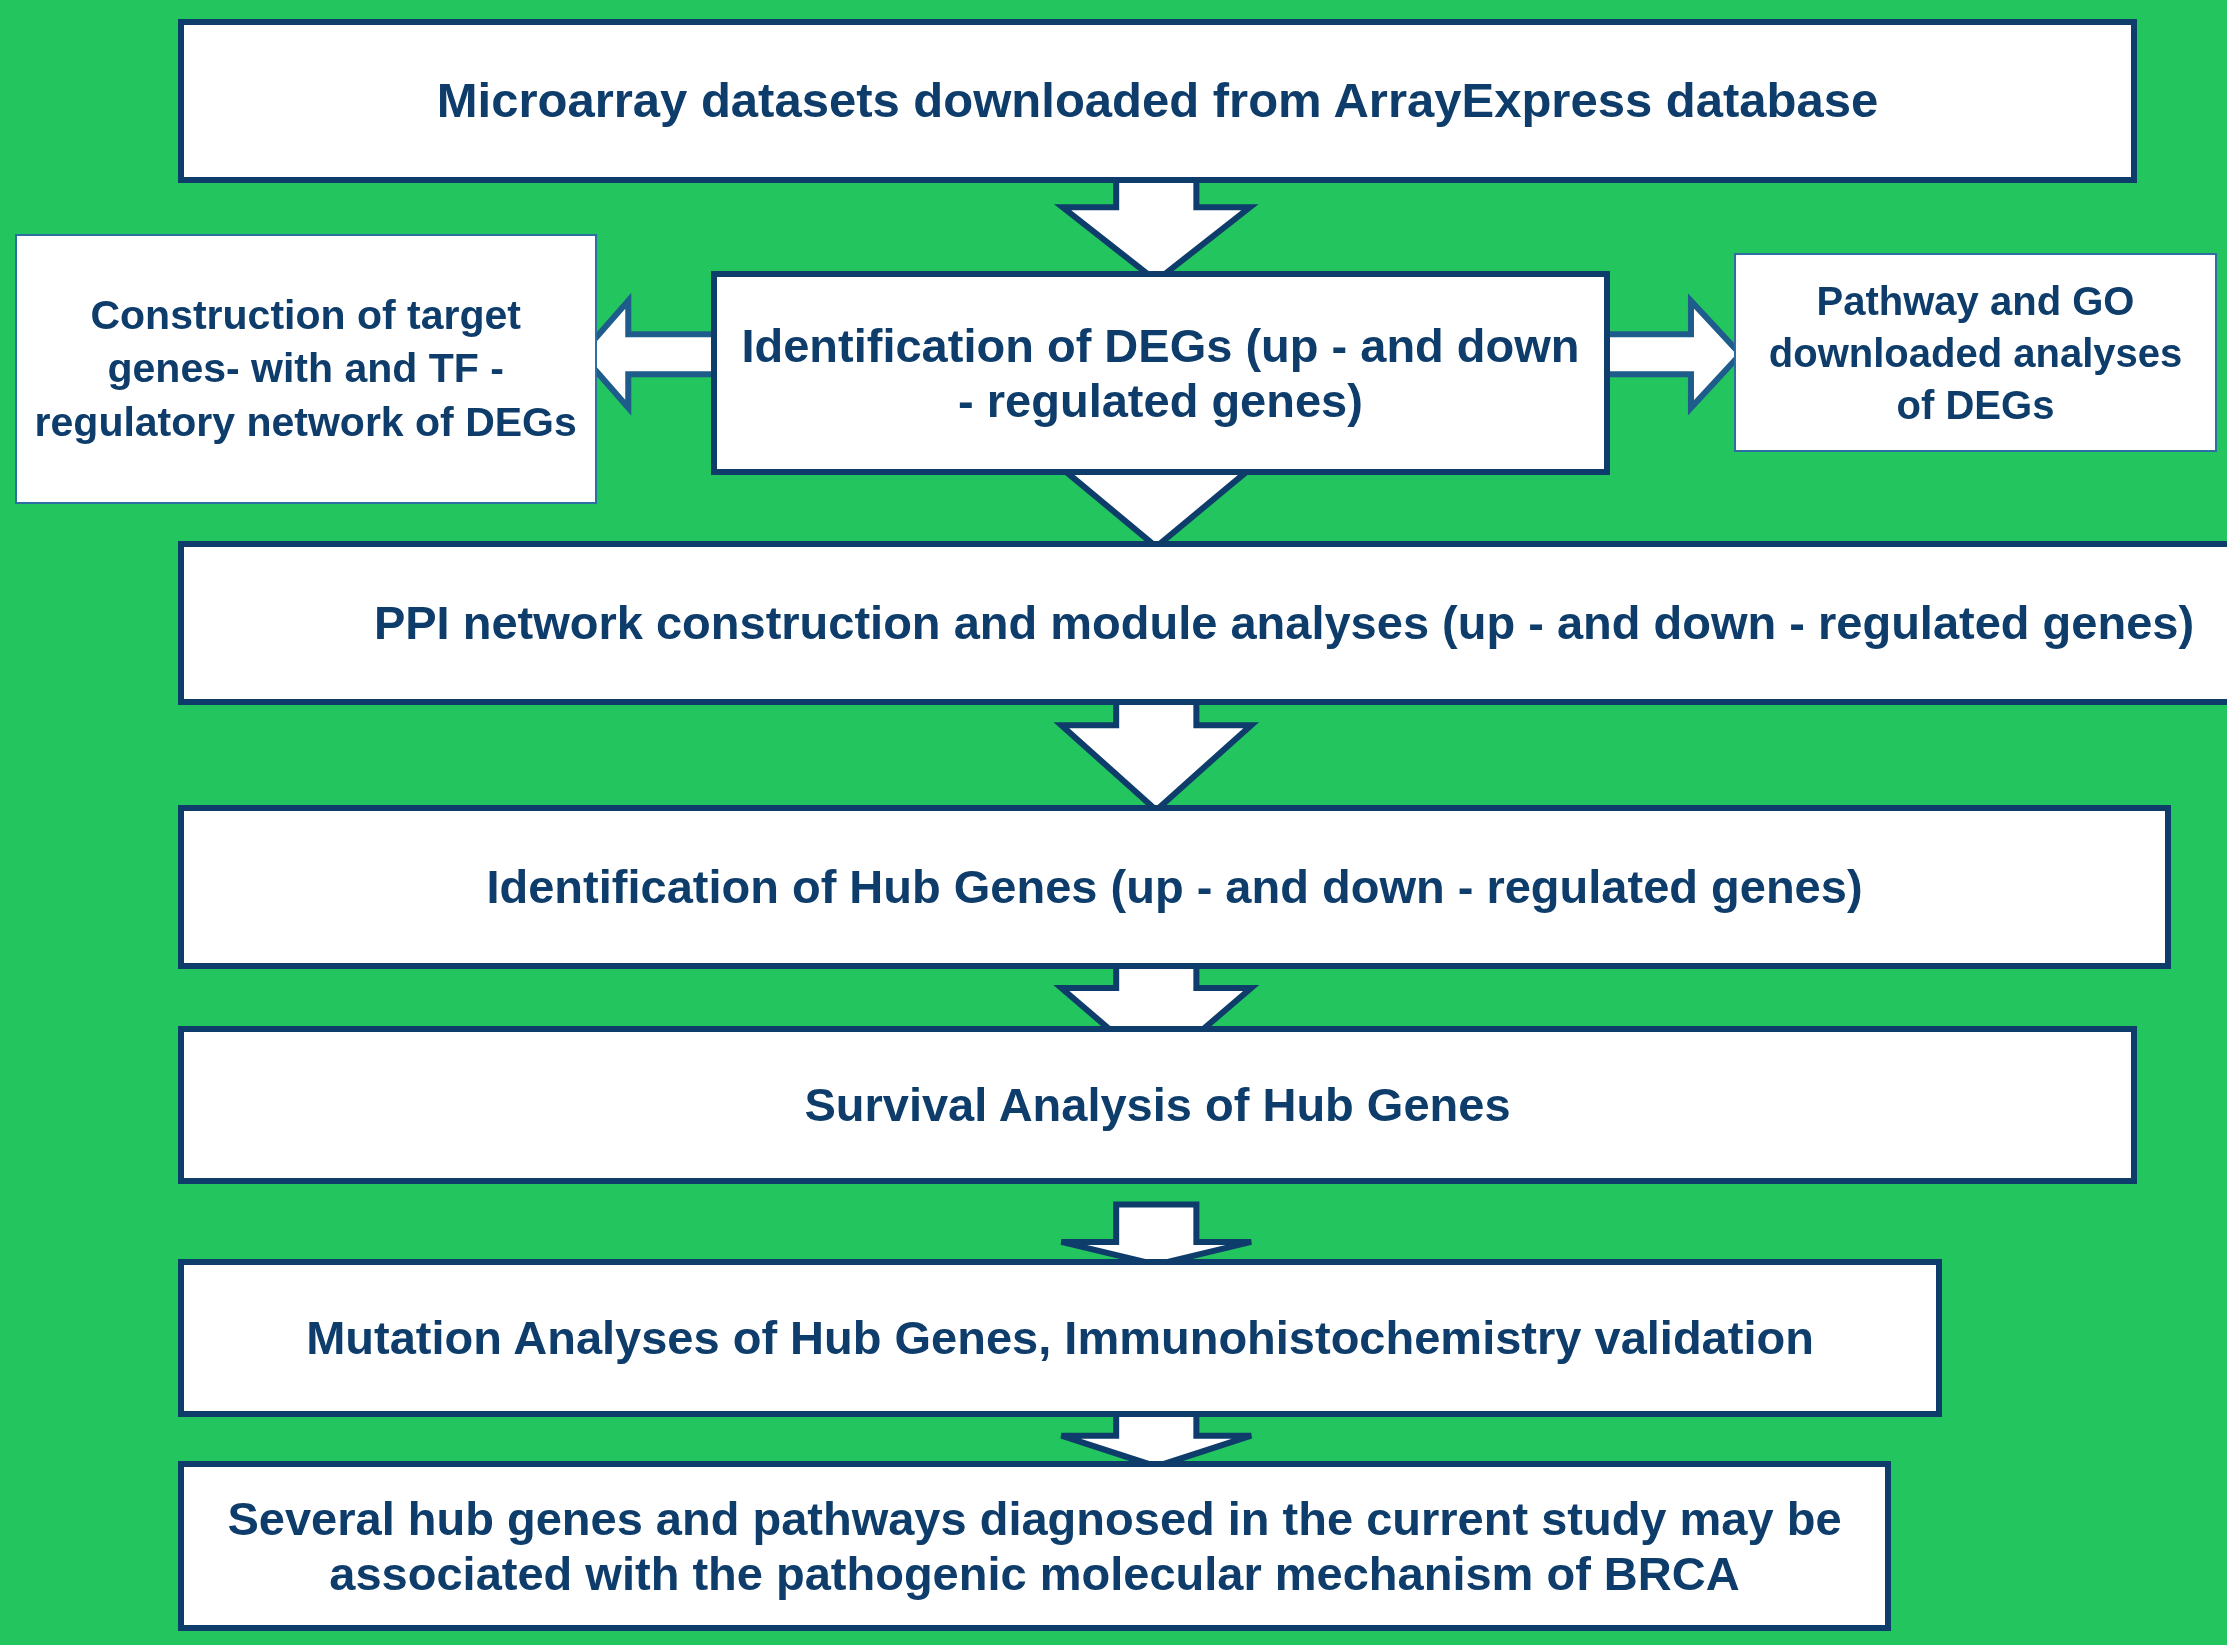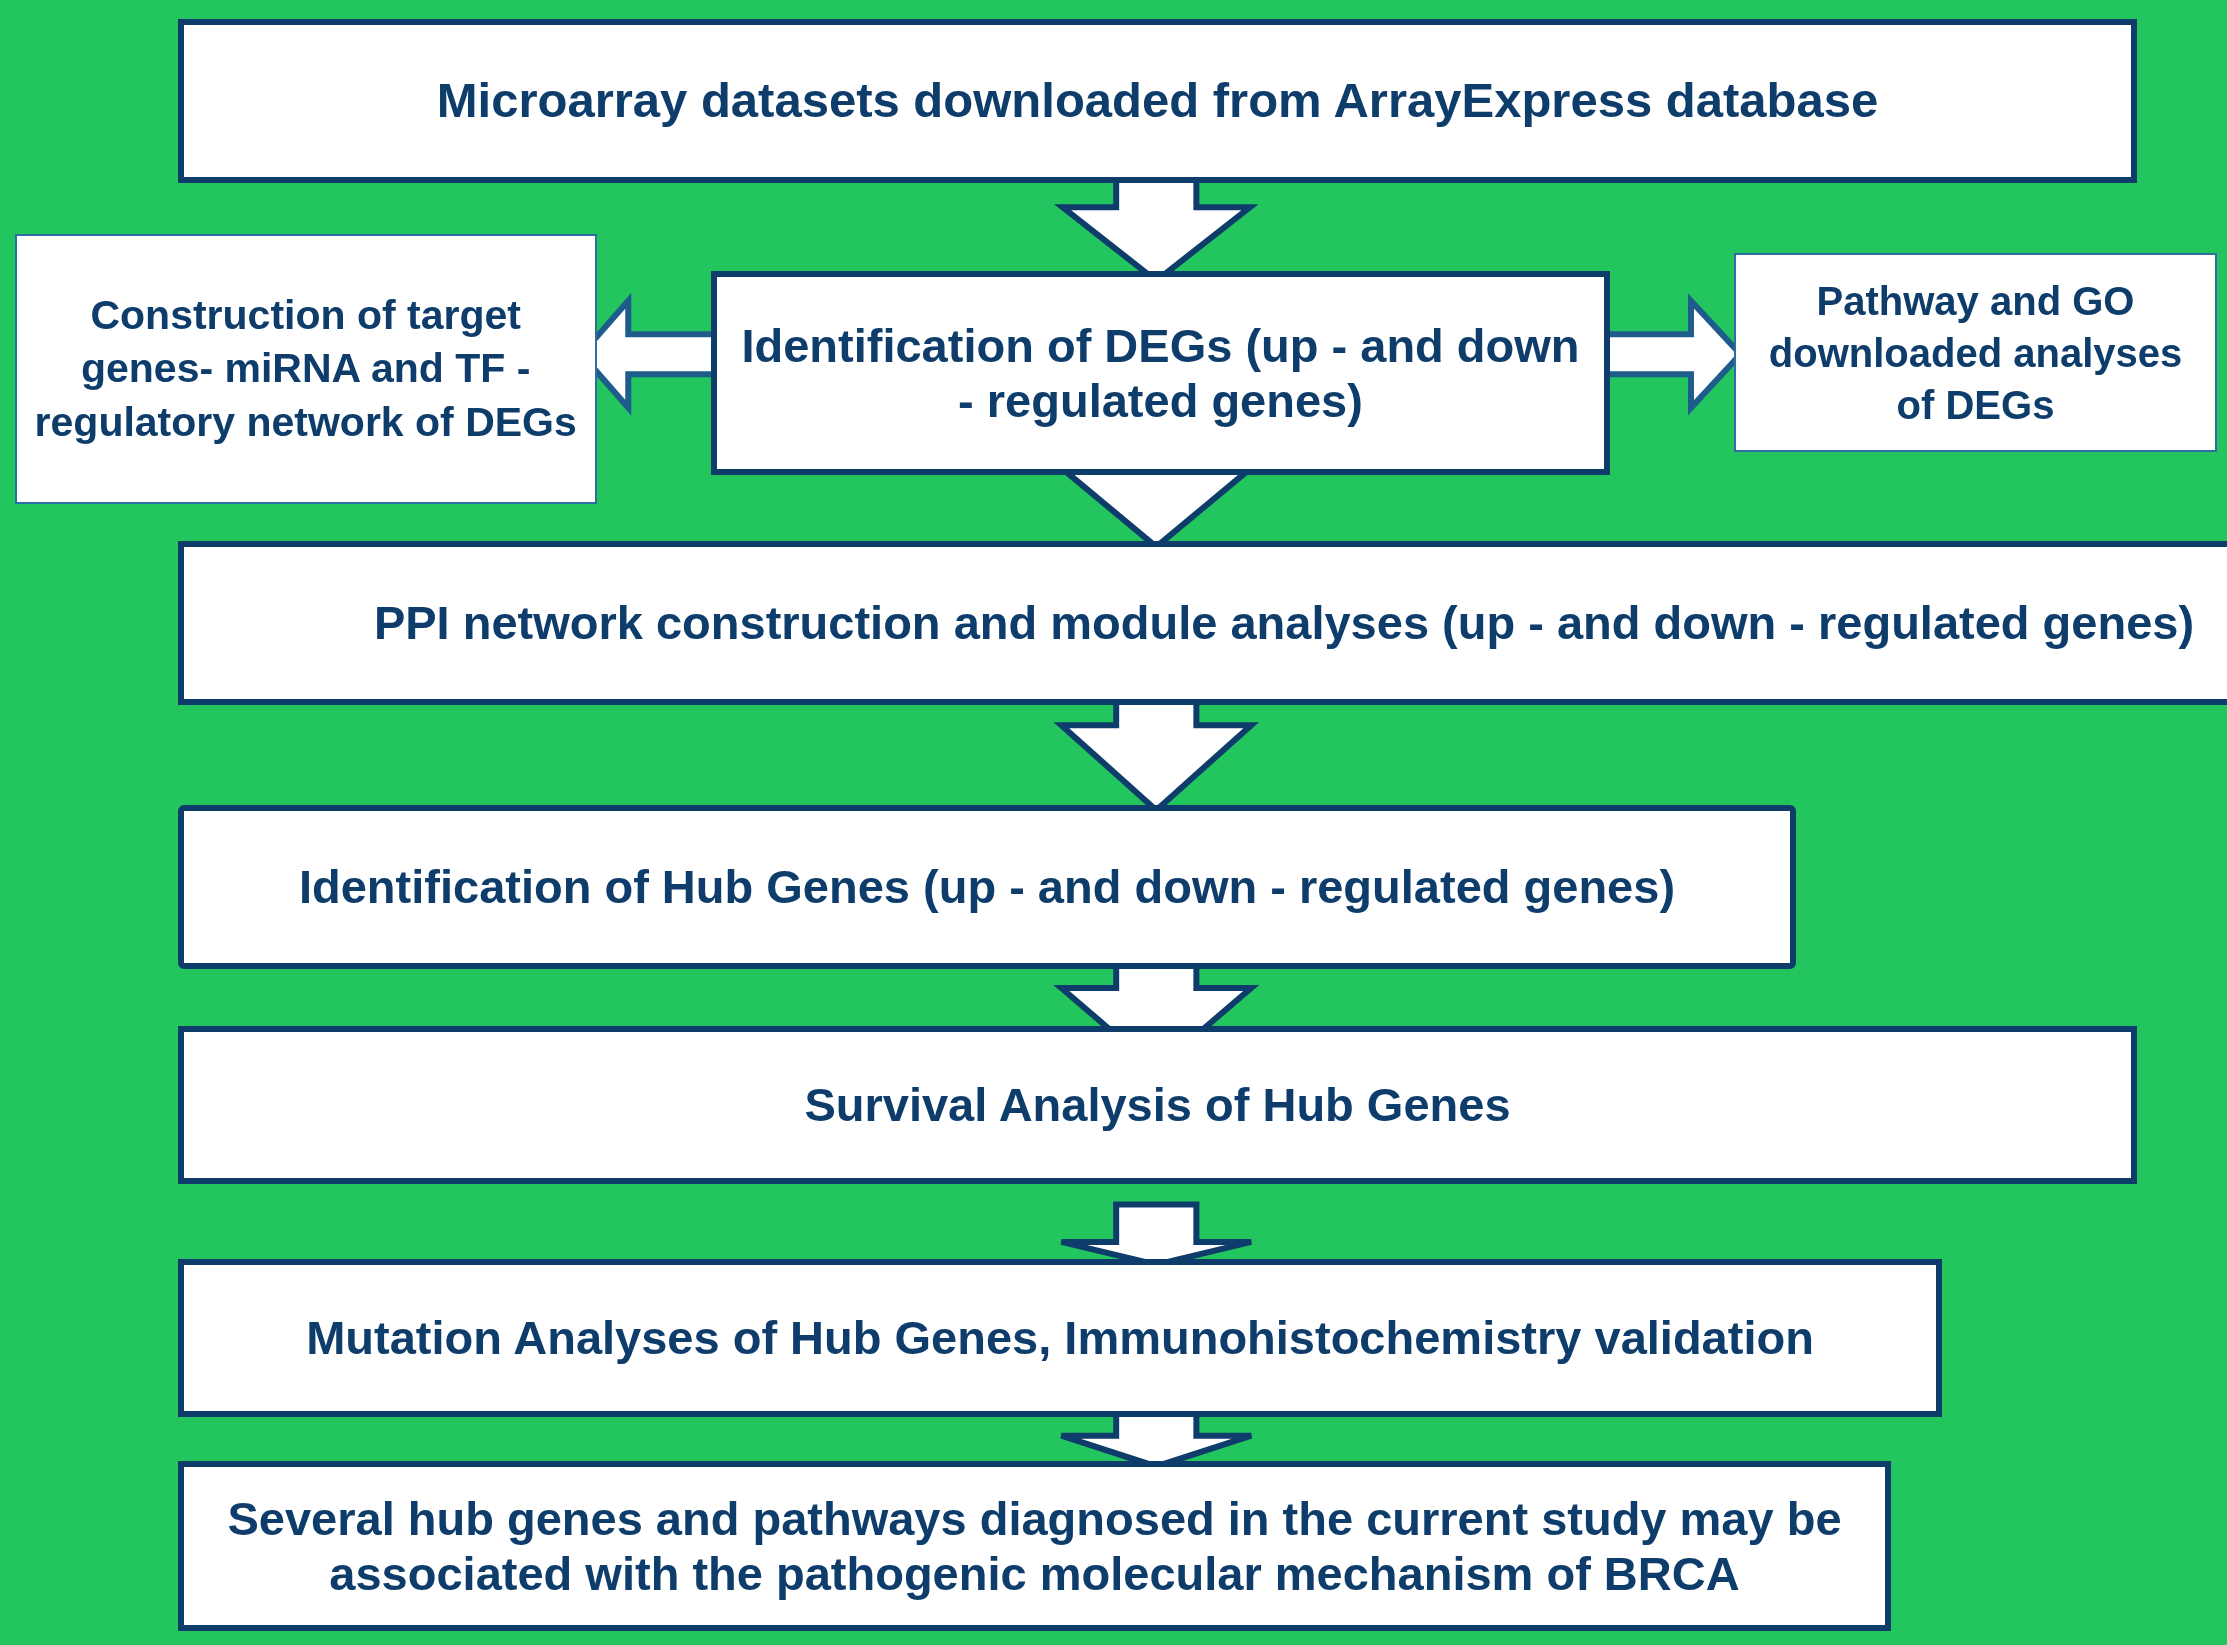--- a/index.html
+++ b/index.html
@@ -27,21 +27,21 @@
   .node.primary{ border:6px solid #0E3D6B; }
   
   .node.side{ border:2.7px solid #2E6FA3; }
 
   
   #n-top     { left:178px;  top:18.7px;   width:1959px; height:164px;  font-size:49px; }
   #n-left    { left:14.7px;   top:234px;  width:582px;  height:270px;  font-size:41px; line-height:1.30; }
   #n-deg     { left:711px; top:271px;  width:899px; height:204px;  font-size:47px; }
   #n-right   { left:1734px; top:253px;  width:483px;  height:199px;  font-size:40px; line-height:1.30; }
   #n-ppi     { left:178px;  top:541px;  width:2212px; height:164px;  font-size:47px; }
-  #n-hub     { left:178px;  top:805px; width:1618px; height:164px;  font-size:47px;border-radius:6px; }
+  #n-hub     { left:178px;  top:805px; width:1993px; height:164px;  font-size:47px; }
   #n-surv    { left:178px;  top:1026px; width:1959px; height:158px;  font-size:47px; }
   #n-mut     { left:178px;  top:1259px; width:1764px; height:158px;  font-size:47px; }
   #n-concl   { left:178px;  top:1461px; width:1713px; height:170px;  font-size:47px; }
 
   #arrows{position:absolute;left:0;top:0;width:2227px;height:1645px;z-index:2;pointer-events:none;}
   .arw{fill:#ffffff;stroke:#0E3D6B;stroke-width:9;stroke-linejoin:miter;}
   .arw-thin{fill:#ffffff;stroke:#1E5C8C;stroke-width:9;stroke-linejoin:miter;}
 </style>
 </head>
 <body>
@@ -65,21 +65,21 @@
     <polygon class="arw" points="1670,1802 1790,1802 1790,1858 1872,1858 1730,1892 1588,1858 1670,1858"></polygon>
 
     <polygon class="arw" points="1670,2092 1790,2092 1790,2148 1872,2148 1730,2194 1588,2148 1670,2148"></polygon>
   </svg>
 
   <div class="node primary" id="n-top">
     <span class="txt">Microarray datasets downloaded from ArrayExpress database</span>
   </div>
 
   <div class="node side" id="n-left">
-    <span class="txt">Construction of target genes- miRNA and TF - regulatory network of DEGs</span>
+    <span class="txt">Construction of target genes- with and TF - regulatory network of DEGs</span>
   </div>
 
   <div class="node primary" id="n-deg">
     <span class="txt">Identification of DEGs (up - and down - regulated genes)</span>
   </div>
 
   <div class="node side" id="n-right">
     <span class="txt">Pathway and GO downloaded analyses of DEGs</span>
   </div>
 

